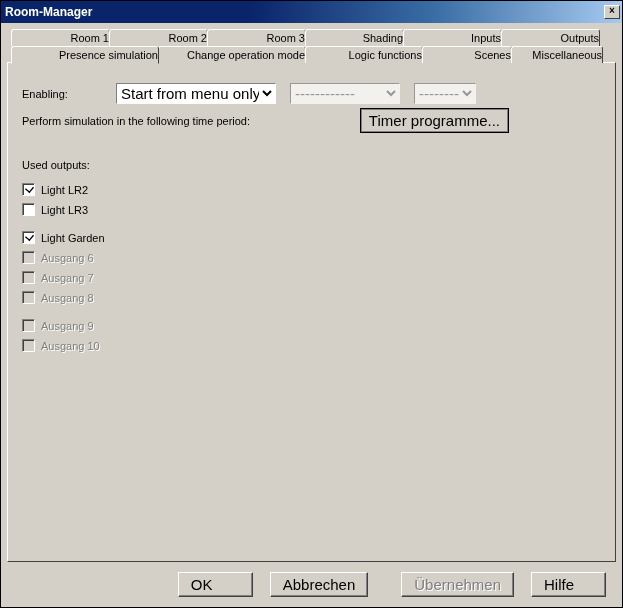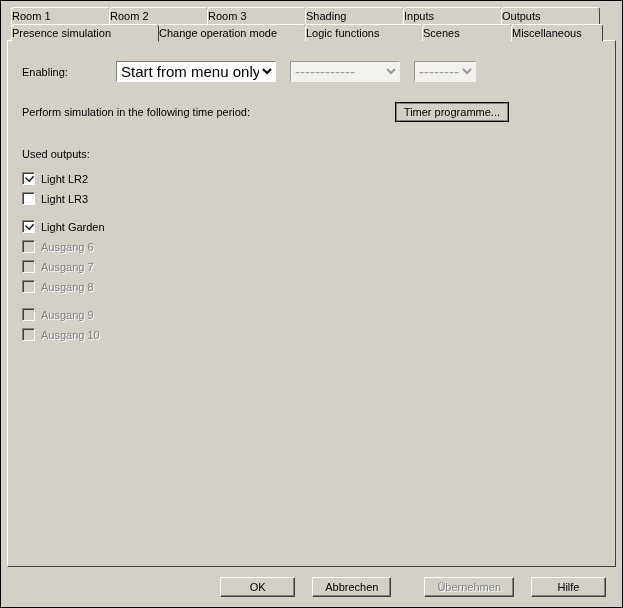--- a/index.html
+++ b/index.html
@@ -65,21 +65,21 @@
     padding-left: 4px;
   }
   .tab {
     background: #d4d0c8;
     border: 1px solid #fff;
     border-right-color: #404040;
     border-bottom: none;
     border-top-left-radius: 3px;
     border-top-right-radius: 3px;
     padding: 2px 0;
-    text-align: left;
+    text-align: right;
     width: 99px;
     cursor: default;
     position: relative;
     margin-right: -1px;
   }
   .tabrow.row2 .tab { width: 148px; }
   .tab.active {
     background: #d4d0c8;
     border-bottom: 1px solid #d4d0c8;
     margin-bottom: -1px;
@@ -93,21 +93,21 @@
     background: #d4d0c8;
     margin-top: -1px;
     padding: 20px 14px 10px 14px;
     position: relative;
     z-index: 1;
   }
   .form-row {
     display: flex;
     align-items: center;
     gap: 14px;
-    margin-bottom: 20px;
+    margin-bottom: 4px;
   }
   .label { width: 80px; }
   select {
     font-family: Tahoma, Arial;
     font-size: 15px;
     background: #fff;
     border: 1px solid #808080;
     border-right-color: #fff;
     border-bottom-color: #fff;
     height: 21px;
@@ -118,30 +118,30 @@
   .sel3 { width: 62px; }
   .row2line {
     display: flex;
     align-items: center;
     margin-bottom: 26px;
   }
   .row2line .txt { flex: 0 0 auto; }
   .row2line .spacer { flex: 1; }
   .btn {
     font-family: Tahoma, Arial;
-    font-size: 11px;
+    font-size: 15px;
     background: #d4d0c8;
     border: 1px solid #fff;
     border-right-color: #404040;
     border-bottom-color: #404040;
     box-shadow: inset -1px -1px 0 #808080, inset 1px 1px 0 #d4d0c8;
     padding: 3px 12px;
     cursor: default;
     min-width: 75px;
-    text-align: center;
+    text-align: left;
   }
   .btn.timer {
     border: 1px solid #000;
     padding: 3px 8px;
     box-shadow: 0 0 0 1px #808080 inset;
     margin-right: 92px;
   }
   .btn:disabled, .btn.disabled { color: #808080; text-shadow: 1px 1px 0 #fff; margin-left: 16px; }
   .section-label { margin-bottom: 12px; }
   .cb-row {
@@ -179,20 +179,24 @@
     display: flex;
     justify-content: flex-end;
     gap: 17px;
     padding: 10px 10px;
   }
 </style>
 </head>
 <body>
 
 <div class="window">
+  <div class="titlebar">
+    <span class="title">Room-Manager</span>
+    <div class="close">×</div>
+  </div>
 
   <div class="content">
 
     <div class="tabs">
       <div class="tabrow row1">
         <div class="tab">Room 1</div>
         <div class="tab">Room 2</div>
         <div class="tab">Room 3</div>
         <div class="tab">Shading</div>
         <div class="tab">Inputs</div>

